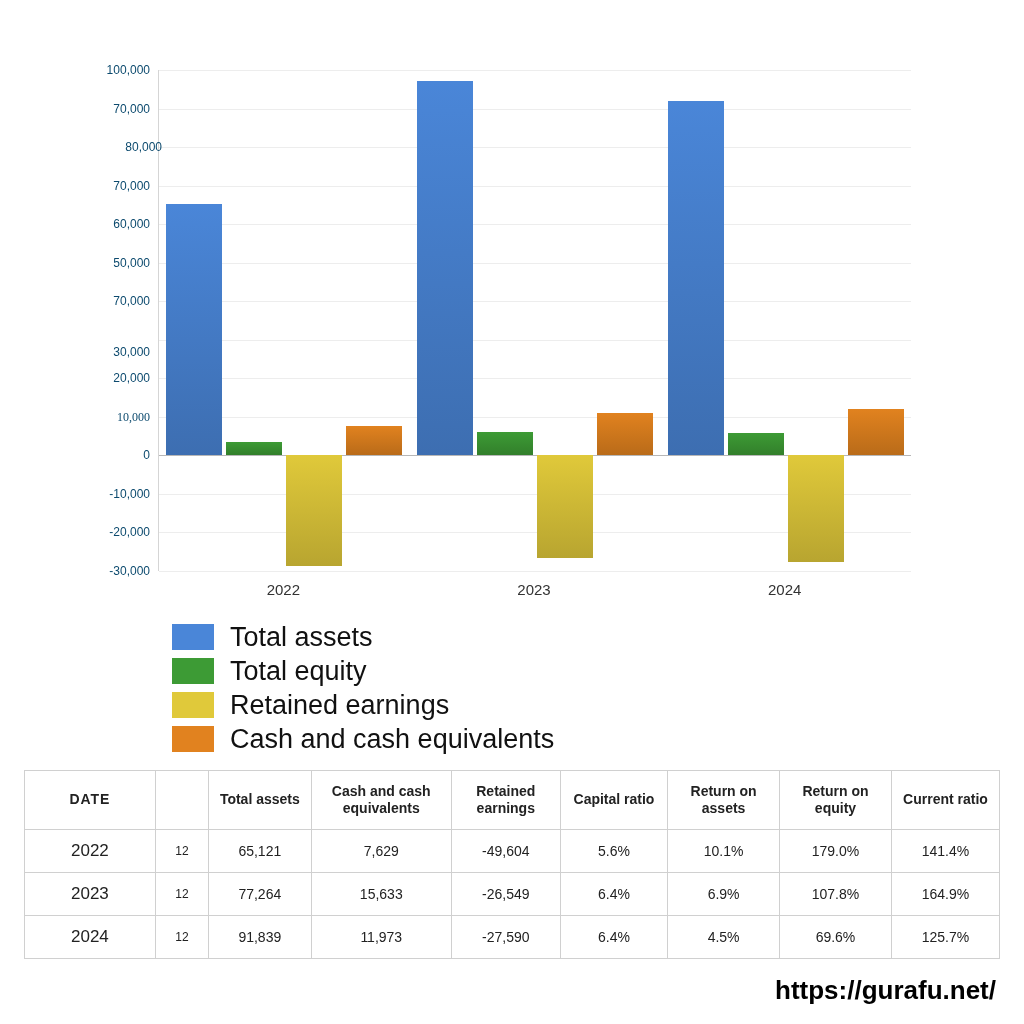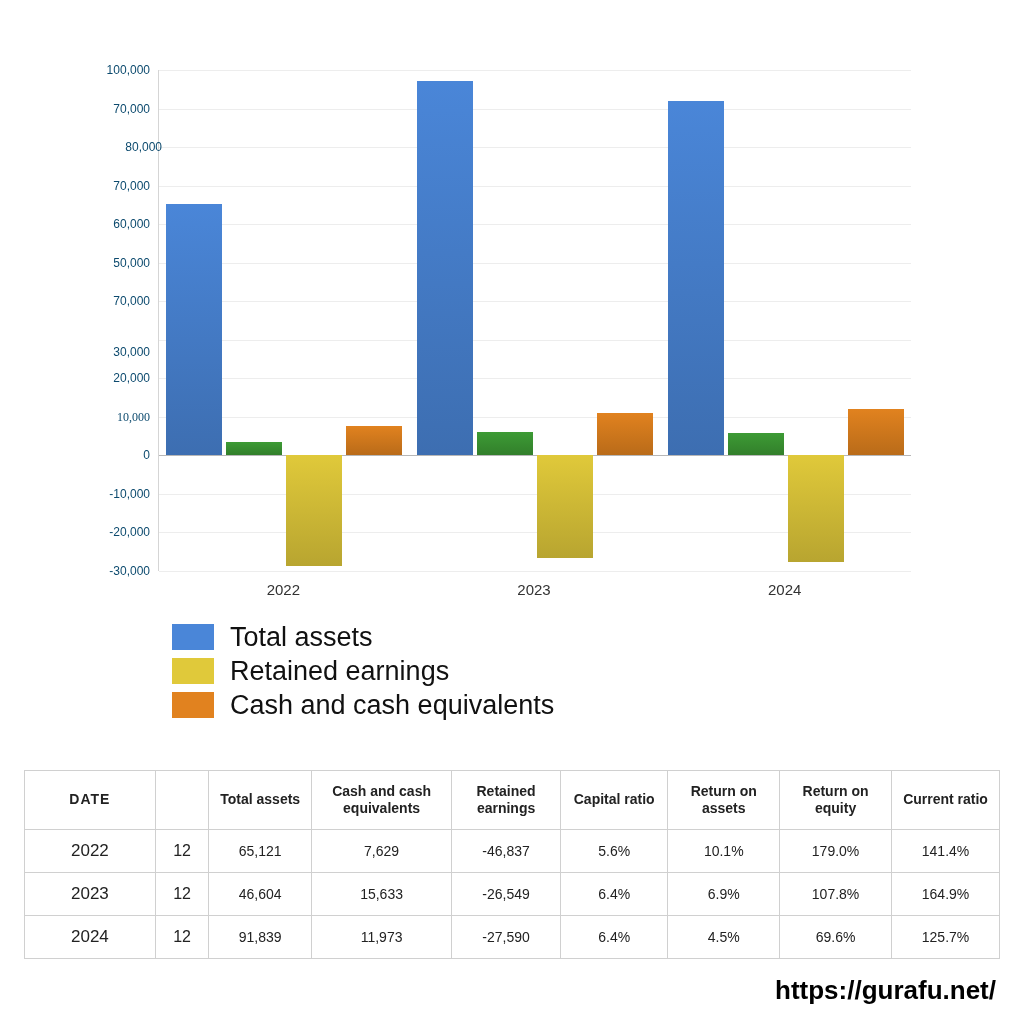--- a/index.html
+++ b/index.html
@@ -109,21 +109,21 @@
   }
   table.data-table tbody td {
     height: 30px;
   }
   td.year-cell {
     font-weight: bold;
     font-size: 17px;
   }
   td.month-cell {
     font-weight: bold;
-    font-size: 16px;
+    font-size: 12px;
   }
   td.neg {
     color: #e8381f;
   }
   th.date-head {
     letter-spacing: 1px;
   }
 
   
   .footer-url {
@@ -185,20 +185,24 @@
     <div class="xlabel" style="left: 454px; top: 581px;">2023</div>
     <div class="xlabel" style="left: 704.667px; top: 581px;">2024</div>
   </div>
 
 <div class="legend">
   <div class="legend-row">
     <span class="legend-swatch" style="background:#4a86d8"></span>
     <span class="legend-label">Total assets</span>
   </div>
   <div class="legend-row">
+    <span class="legend-swatch" style="background:#3d9b35"></span>
+    <span class="legend-label">Total equity</span>
+  </div>
+  <div class="legend-row">
     <span class="legend-swatch" style="background:#e0c93a"></span>
     <span class="legend-label">Retained earnings</span>
   </div>
   <div class="legend-row">
     <span class="legend-swatch" style="background:#e1821f"></span>
     <span class="legend-label">Cash and cash equivalents</span>
   </div>
 </div>
 
 <table class="data-table">
@@ -214,30 +218,30 @@
       <th style="width:110px">Return on equity</th>
       <th style="width:105px">Current ratio</th>
     </tr>
   </thead>
   <tbody>
     <tr>
       <td class="year-cell">2022</td>
       <td class="month-cell">12</td>
       <td>65,121</td>
       <td>7,629</td>
-      <td class="neg">-46,837</td>
+      <td class="neg">-49,604</td>
       <td>5.6%</td>
       <td>10.1%</td>
       <td>179.0%</td>
       <td>141.4%</td>
     </tr>
     <tr>
       <td class="year-cell">2023</td>
       <td class="month-cell">12</td>
-      <td>46,604</td>
+      <td>77,264</td>
       <td>15,633</td>
       <td class="neg">-26,549</td>
       <td>6.4%</td>
       <td>6.9%</td>
       <td>107.8%</td>
       <td>164.9%</td>
     </tr>
     <tr>
       <td class="year-cell">2024</td>
       <td class="month-cell">12</td>

